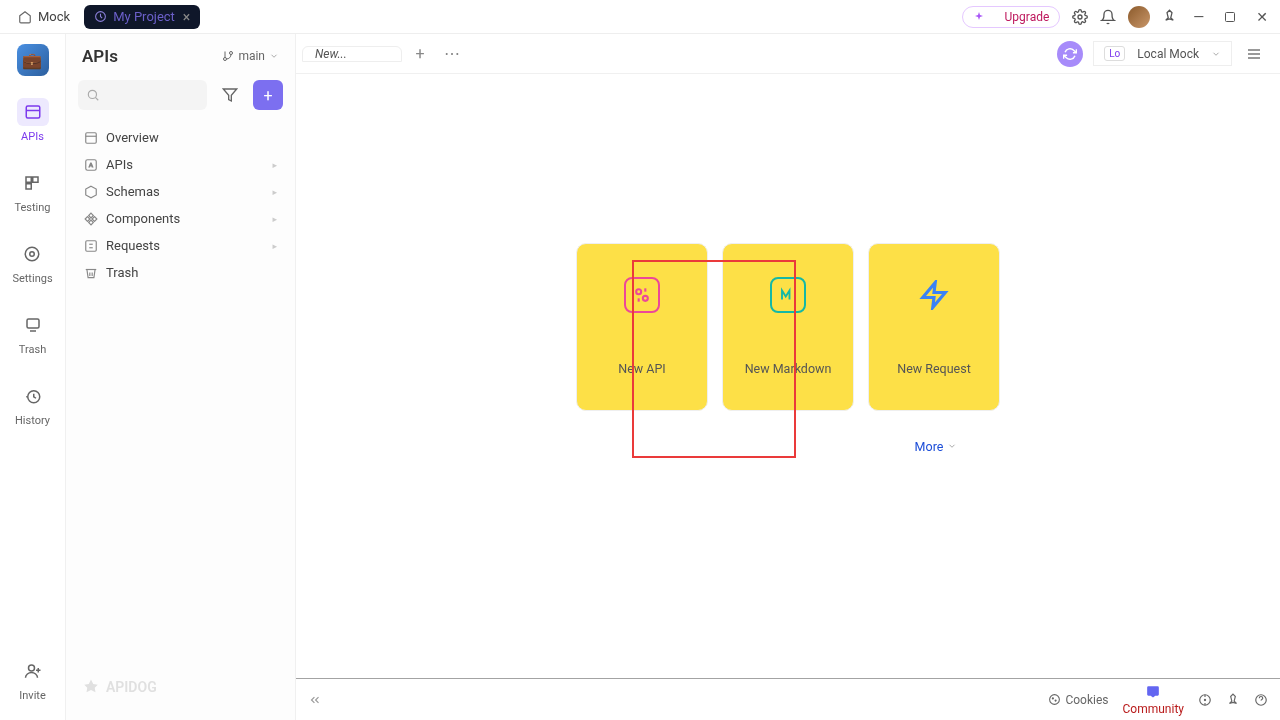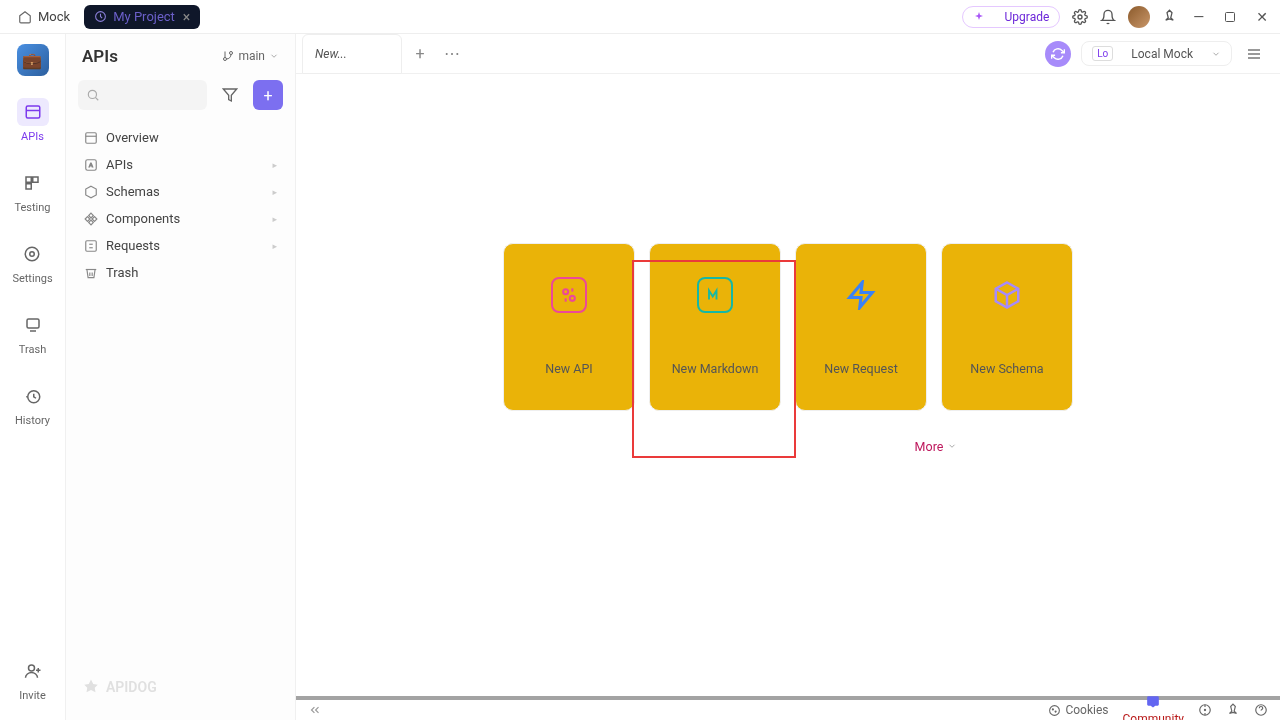--- a/index.html
+++ b/index.html
@@ -5,21 +5,21 @@
 * { margin: 0; padding: 0; box-sizing: border-box; font-family: -apple-system, BlinkMacSystemFont, "Segoe UI", Roboto, sans-serif; }
 body { width: 1280px; height: 720px; background: #fff; overflow: hidden; position: relative; }
 
 
 .titlebar { height: 34px; display: flex; align-items: center; justify-content: space-between; padding: 0 8px; border-bottom: 1px solid #eee; }
 .titlebar-left { display: flex; align-items: center; gap: 4px; }
 .tab-home, .tab-project { display: flex; align-items: center; gap: 6px; padding: 4px 10px; border-radius: 6px; font-size: 13px; color: #444; cursor: pointer; }
 .tab-project { background: #0f172a; color: #6b5fc9; }
 .tab-close { color: #888; font-size: 14px; margin-left: 2px; cursor: pointer; }
 .titlebar-right { display: flex; align-items: center; gap: 12px; }
-.upgrade-btn { display: flex; align-items: center; gap: 20px; border: 1px solid #e5c8ff; color: #6d28d9; padding: 3px 10px; border-radius: 14px; font-size: 12px; cursor: pointer; }
+.upgrade-btn { display: flex; align-items: center; gap: 20px; border: 1px solid #e5c8ff; color: #be185d; padding: 3px 10px; border-radius: 14px; font-size: 12px; cursor: pointer; }
 .titlebar-icon { color: #555; cursor: pointer; display: flex; align-items: center; }
 .avatar { width: 22px; height: 22px; border-radius: 50%; background: linear-gradient(135deg, #8b5a2b, #c9976a); cursor: pointer; }
 .win-ctrl { color: #555; cursor: pointer; font-size: 14px; padding: 2px 4px; }
 
 
 .rail { position: absolute; top: 34px; left: 0; width: 66px; height: calc(100% - 34px); background: #fff; border-right: 1px solid #f0f0f0; display: flex; flex-direction: column; align-items: center; padding-top: 10px; gap: 18px; }
 .rail-logo { width: 32px; height: 32px; background: linear-gradient(135deg, #4a90e2, #2c5f9e); border-radius: 8px; display: flex; align-items: center; justify-content: center; font-size: 16px; cursor: pointer; }
 .rail-item { display: flex; flex-direction: column; align-items: center; gap: 4px; color: #666; font-size: 11px; cursor: pointer; padding: 4px; }
 .rail-item.active { color: #7c3aed; }
 .rail-item.active .rail-icon-bg { background: #ede9fe; }
@@ -36,38 +36,38 @@
 .add-btn { width: 30px; height: 30px; background: #7c6ff0; border-radius: 6px; display: flex; align-items: center; justify-content: center; color: #fff; cursor: pointer; font-size: 16px; }
 .tree { padding: 8px 10px; }
 .tree-item { display: flex; align-items: center; gap: 8px; padding: 6px 8px; font-size: 13px; color: #444; cursor: pointer; border-radius: 4px; }
 .tree-icon { width: 14px; color: #888; display: flex; }
 .tree-caret { color: #ccc; font-size: 9px; margin-left: auto; }
 .watermark { margin-top: auto; padding: 10px 16px 24px; color: #e0e0e0; font-size: 14px; font-weight: 600; display: flex; align-items: center; gap: 6px; }
 
 
 .main { position: absolute; top: 34px; left: 296px; right: 0; bottom: 26px; background: #fff; display: flex; flex-direction: column; }
 .tabs-row { height: 40px; border-bottom: 1px solid #f0f0f0; display: flex; align-items: center; padding: 0 6px; gap: 4px; }
-.tab-new { width: 100px; height: 40px; border: 1px solid #eee; border-radius: 6px 6px 0 0; display: flex; align-items: center; padding: 0 12px; font-size: 12px; font-style: italic; color: #555; cursor: pointer; background: #fff; }
+.tab-new { width: 100px; height: 16px; border: 1px solid #eee; border-radius: 6px 6px 0 0; display: flex; align-items: center; padding: 0 12px; font-size: 12px; font-style: italic; color: #555; cursor: pointer; background: #fff; }
 .tab-icon-btn { width: 28px; height: 28px; display: flex; align-items: center; justify-content: center; color: #888; cursor: pointer; border-radius: 4px; }
 .tabs-row-right { margin-left: auto; display: flex; align-items: center; gap: 10px; padding-right: 8px; }
 .refresh-btn { width: 26px; height: 26px; border-radius: 50%; background: #a78bfa; display: flex; align-items: center; justify-content: center; color: #fff; cursor: pointer; }
-.env-selector { display: flex; align-items: center; gap: 18px; border: 1px solid #eee; border-radius: 8px; padding: 4px 10px; font-size: 12px; color: #555; cursor: pointer; }
+.env-selector { display: flex; align-items: center; gap: 12px; border: 1px solid #eee; border-radius: 0; padding: 4px 10px; font-size: 12px; color: #555; cursor: pointer; }
 .env-badge { color: #7c3aed; font-size: 10px; border: 1px solid #ddd; padding: 1px 4px; border-radius: 3px; }
 .burger-btn { color: #666; cursor: pointer; padding: 4px; }
 
 .content { flex: 1; display: flex; align-items: center; justify-content: center; flex-direction: column; gap: 20px; position: relative; }
 .cards-row { display: flex; gap: 14px; transform: translateY(-40px); }
-.card { width: 132px; height: 168px; border: 1px solid #efefef; border-radius: 10px; background: #eab308; display: flex; flex-direction: column; align-items: center; justify-content: center; gap: 28px; cursor: pointer; padding: 20px 10px; }
+.card { width: 132px; height: 168px; border: 1px solid #efefef; border-radius: 10px; background: #fde047; display: flex; flex-direction: column; align-items: center; justify-content: center; gap: 28px; cursor: pointer; padding: 20px 10px; }
 .card-icon-box { width: 36px; height: 36px; border-radius: 8px; display: flex; align-items: center; justify-content: center; }
 .card-label { font-size: 12.5px; color: #555; margin-top: 20px; }
 .highlight-box { position: absolute; border: 2px solid #ea3a3a; pointer-events: none; }
-.more-link { font-size: 12.5px; color: #be185d; cursor: pointer; display: flex; align-items: center; gap: 4px; transform: translateY(-32px) translateX(148px); }
-
-
-.bottom { position: absolute; left: 296px; right: 0; bottom: 0; height: 24px; border-top: 4px solid #a3a3a3; display: flex; align-items: center; padding: 0 12px; font-size: 12px; color: #666; gap: 14px; }
+.more-link { font-size: 12.5px; color: #1d4ed8; cursor: pointer; display: flex; align-items: center; gap: 4px; transform: translateY(-32px) translateX(148px); }
+
+
+.bottom { position: absolute; left: 296px; right: 0; bottom: 0; height: 42px; border-top: 1px solid #a3a3a3; display: flex; align-items: center; padding: 0 12px; font-size: 12px; color: #666; gap: 14px; }
 .bot-left { color: #999; cursor: pointer; }
 .bot-right { margin-left: auto; display: flex; gap: 14px; align-items: center; }
 .bot-link { display: flex; align-items: center; gap: 4px; cursor: pointer; color: #666; }
 .bot-link.community { color: #b91c1c; flex-direction: column; }
 .bot-icon { cursor: pointer; }
 
 svg { display: block; }
 </style>
 </head>
 <body>
@@ -333,29 +333,20 @@
         <span class="card-label">New Markdown</span>
       </div>
       <div class="card">
         <div class="card-icon-box">
           <svg width="30" height="30" viewBox="0 0 24 24" fill="none" stroke="#3b82f6" stroke-width="2.5">
               <polygon points="13 2 3 14 12 14 11 22 21 10 12 10 13 2"></polygon>
             </svg>
         </div>
         <span class="card-label">New Request</span>
       </div>
-      <div class="card">
-        <div class="card-icon-box">
-          <svg width="30" height="30" viewBox="0 0 24 24" fill="none" stroke="#a78bfa" stroke-width="2">
-              <path d="M12 2l9 5v10l-9 5-9-5V7l9-5z"></path>
-              <path d="M12 22V12M21 7l-9 5-9-5"></path>
-            </svg>
-        </div>
-        <span class="card-label">New Schema</span>
-      </div>
     </div>
     <div class="highlight-box" style="left:336px; top:186px; width:164px; height:198px;"></div>
     <div class="more-link">
       <span>More</span>
       <svg width="10" height="10" viewBox="0 0 24 24" fill="none" stroke="#999" stroke-width="2">
           <polyline points="6 9 12 15 18 9"></polyline>
         </svg>
     </div>
   </div>
 </div>

